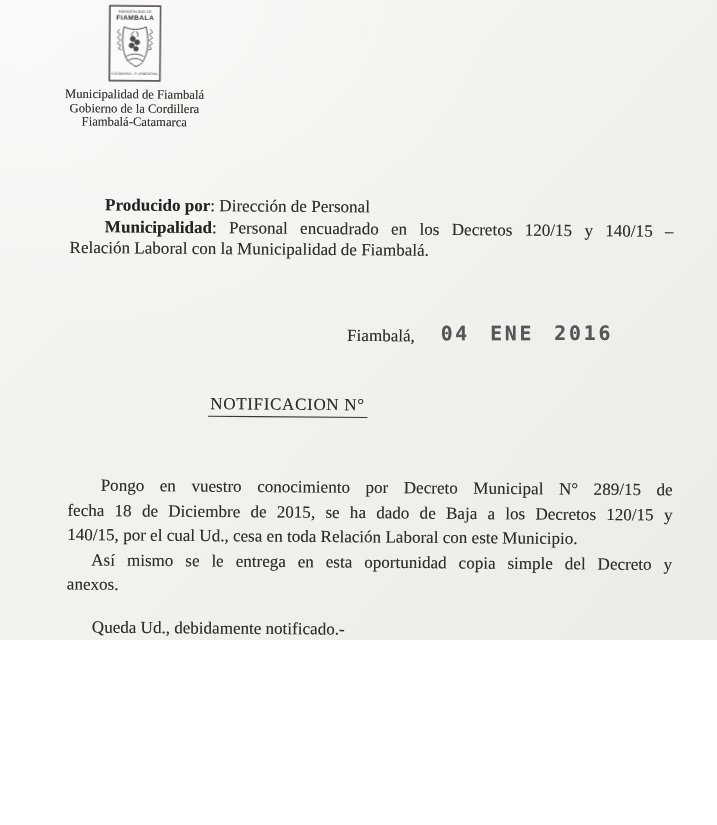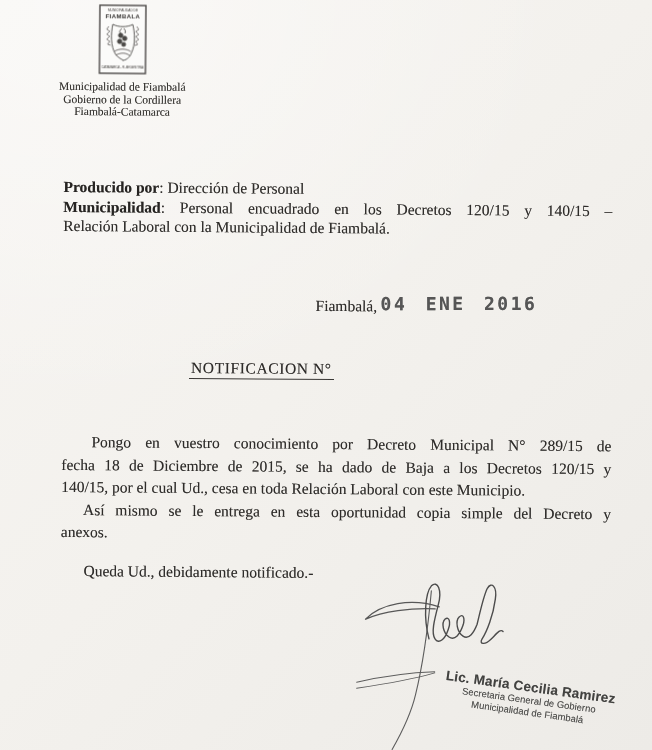--- a/index.html
+++ b/index.html
@@ -1,18 +1,18 @@
 <!DOCTYPE html>
 <html><head>
 <meta charset="utf-8">
 <style>
   html,body{margin:0;padding:0;}
   .page{
     position:relative;
-    width:652px;height:750px;
+    width:652px;height:582px;
     overflow:hidden;
     background:
       radial-gradient(140% 100% at 10% 0%, rgba(255,255,255,0.45) 0%, rgba(255,255,255,0) 55%),
       linear-gradient(133deg,#f7f5f2 0%, #f3f1ed 48%, #edebe7 100%);
     font-family:"Liberation Serif","DejaVu Serif",serif;
     color:#2e2c2a;
   }
   .doc-rotate{
     position:absolute;inset:0;
     transform:rotate(0.45deg);
@@ -26,31 +26,32 @@
     text-align:center;
   }
   .seal{ display:block;margin:0 auto 6px auto; filter:blur(0.2px); }
   .org-lines{ font-size:11.5px;line-height:12.5px;color:#33312e; }
 
   
   .meta{
     position:absolute;left:65px;top:179px;width:549px;
     font-size:15.5px;line-height:19.5px;
   }
-  .meta b{ font-weight:bold;color:#262422; }
+  .meta b{ font-weight:bold;color:#262422;margin-left:32px; }
   .justify-all{ text-align:justify; text-align-last:justify; }
 
   
   .dateline{
     position:absolute;left:65px;top:294px;width:549px;
     font-size:15.5px;
   }
   .place{ margin-left:253px;margin-top:11px; }
   .stamp-date{
     display:inline-block;
+    margin-left:20px;
     transform:rotate(-0.6deg) translateY(-2px);
     font-family:"DejaVu Sans Mono",monospace;
     font-size:18px;font-weight:bold;
     letter-spacing:2.5px;word-spacing:5px;
     color:#565656;
     text-shadow:0 0 0.6px rgba(86,86,86,0.5);
   }
 
   
   .title{

